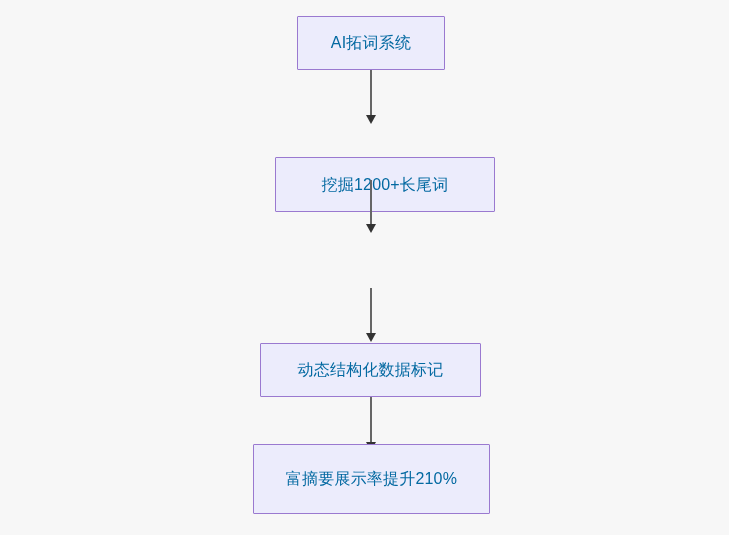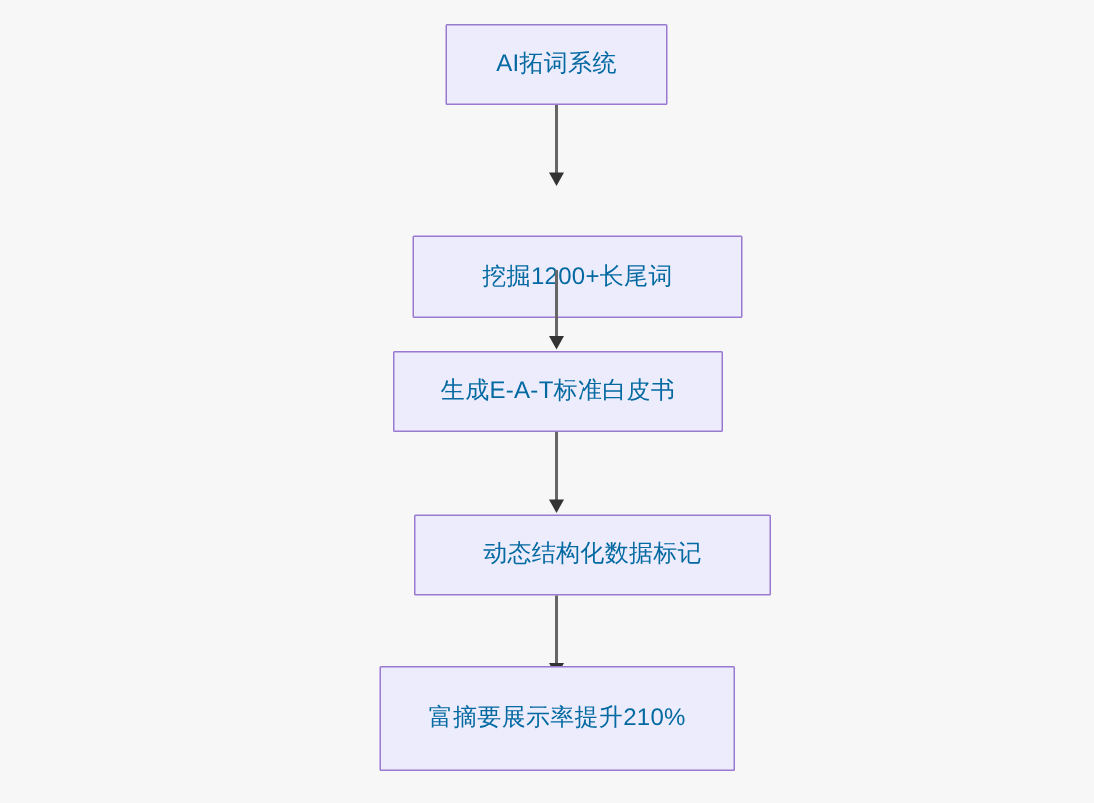--- a/index.html
+++ b/index.html
@@ -65,28 +65,25 @@
   <div class="edge" style="left:370px; top:70px; height:46px;"></div>
   <div class="arrowhead" style="left:365.5px; top:115px;"></div>
 
   <div class="node" style="left:275px; top:125px; width:220px; height:55px;margin-top:32px;">
     <span class="node-label">挖掘1200+长尾词</span>
   </div>
 
   <div class="edge" style="left:370px; top:180px; height:45px;"></div>
   <div class="arrowhead" style="left:365.5px; top:224px;"></div>
 
-  <div class="node" style="left:262px; top:234px; width:220px; height:54px;">
-    <span class="node-label">生成E-A-T标准白皮书</span>
-  </div>
 
   <div class="edge" style="left:370px; top:288px; height:46px;"></div>
   <div class="arrowhead" style="left:365.5px; top:333px;"></div>
 
-  <div class="node" style="left:276px; top:343px; width:238px; height:54px;">
+  <div class="node" style="left:260px; top:343px; width:221px; height:54px;">
     <span class="node-label">动态结构化数据标记</span>
   </div>
 
   <div class="edge" style="left:370px; top:397px; height:46px;"></div>
   <div class="arrowhead" style="left:365.5px; top:442px;"></div>
 
   <div class="node" style="left:253px; top:444px; width:237px; height:70px;">
     <span class="node-label">富摘要展示率提升210%</span>
   </div>
 

